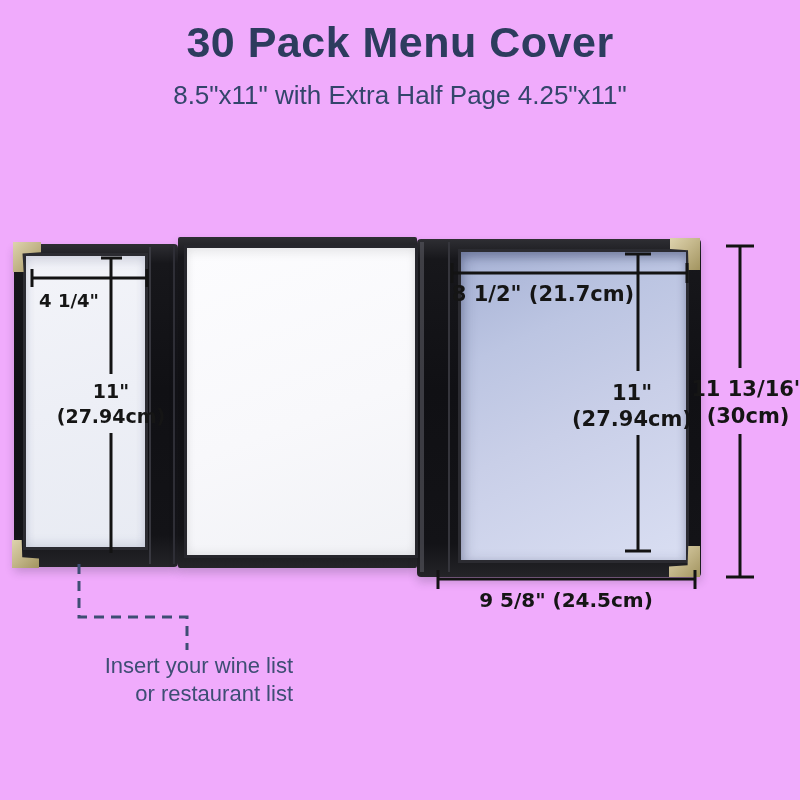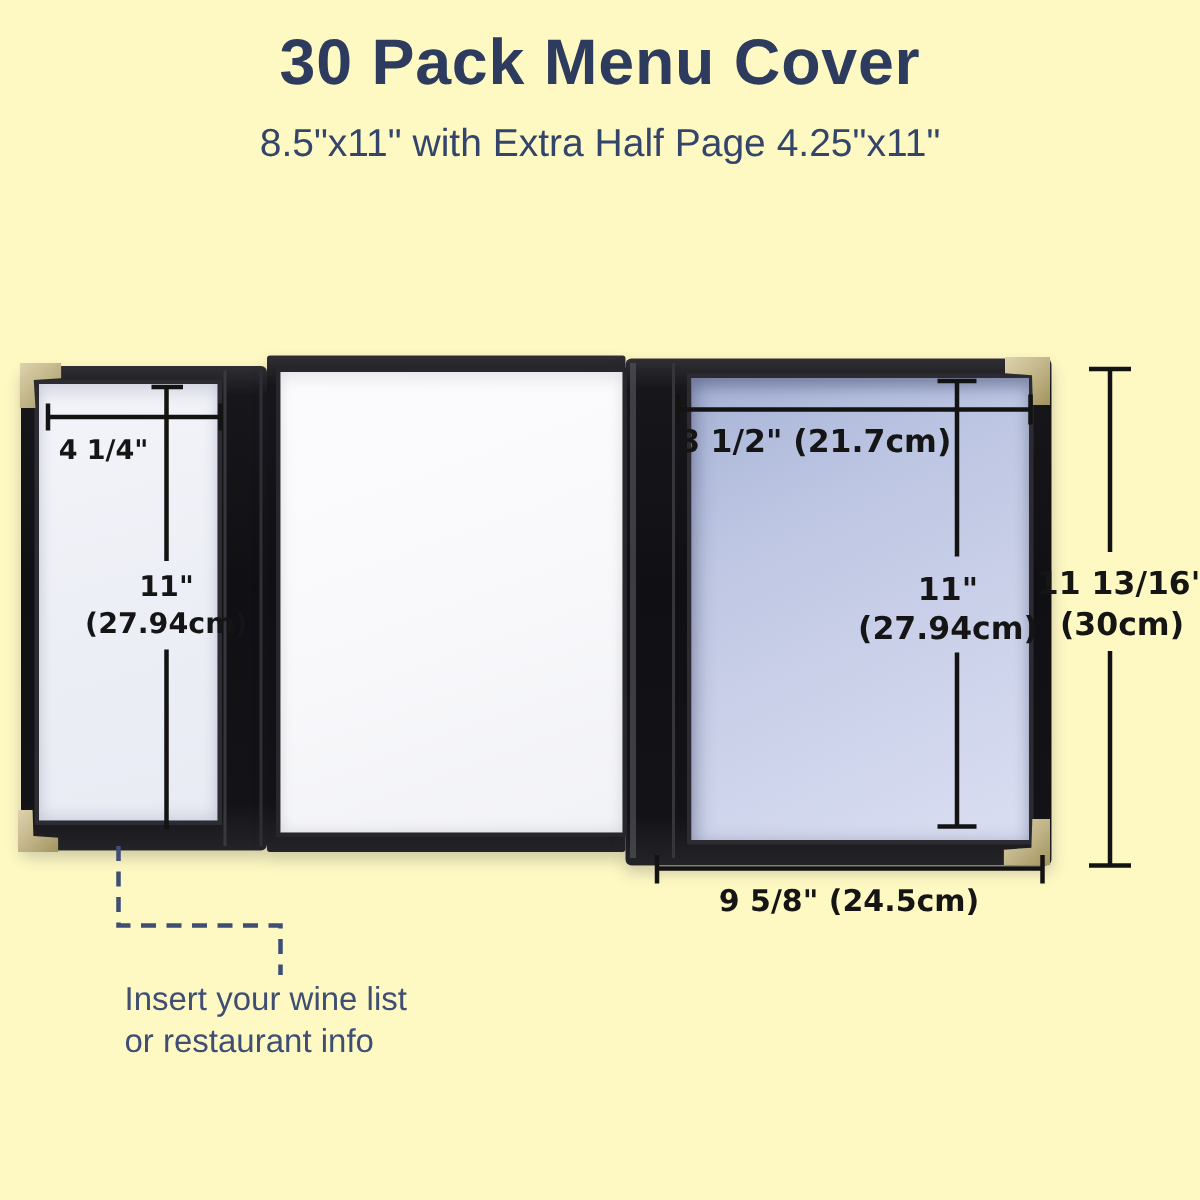--- a/index.html
+++ b/index.html
@@ -1,21 +1,21 @@
 <!DOCTYPE html>
 <html><head>
 <meta charset="utf-8">
 <style>
   * { margin: 0; padding: 0; box-sizing: border-box; }
   html,body { background:#ffffff; }
   #stage {
     position: relative;
     width: 800px;
     height: 800px;
-    background: #fef9c3;
+    background: #f0abfc;
     overflow: hidden;
     font-family: "Liberation Sans", sans-serif;
   }
 
   
   .title {
     position: absolute;
     left: 0; top: 18px;
     width: 800px;
     text-align: center;
@@ -96,21 +96,21 @@
   #lbl-half-width   { left: 9px;   top: 289px; width: 120px; font-size: 18px; line-height: 23px; }
   #lbl-half-height  { left: 41px;  top: 379px; width: 140px; font-size: 19px; line-height: 25px; }
   #lbl-full-width   { left: 433px; top: 282px; width: 220px; font-size: 21px; line-height: 24px; }
   #lbl-full-height  { left: 562px; top: 380px; width: 140px; font-size: 21px; line-height: 26px; }
   #lbl-cover-height { left: 678px; top: 376px; width: 140px; font-size: 21px; line-height: 27px; }
   #lbl-cover-width  { left: 446px; top: 588px; width: 240px; font-size: 20px; line-height: 24px; }
 
   .note {
     position: absolute;
     left: 83px; top: 652px; width: 210px;
-    text-align: left;
+    text-align: right;
     font-size: 22px;
     line-height: 28px;
     font-weight: 500;
     color: #3e4e74;
   }
 </style>
 </head>
 <body>
 
 <div id="stage">
@@ -196,16 +196,16 @@
   <div class="dim-label" id="lbl-cover-height">
     <div>11 13/16"</div>
     <div>(30cm)</div>
   </div>
   <div class="dim-label" id="lbl-cover-width">
     <div>9 5/8" (24.5cm)</div>
   </div>
 
   <div class="note">
     <div>Insert your wine list</div>
-    <div>or restaurant info</div>
+    <div>or restaurant list</div>
   </div>
 
 </div>
 
 </body></html>

